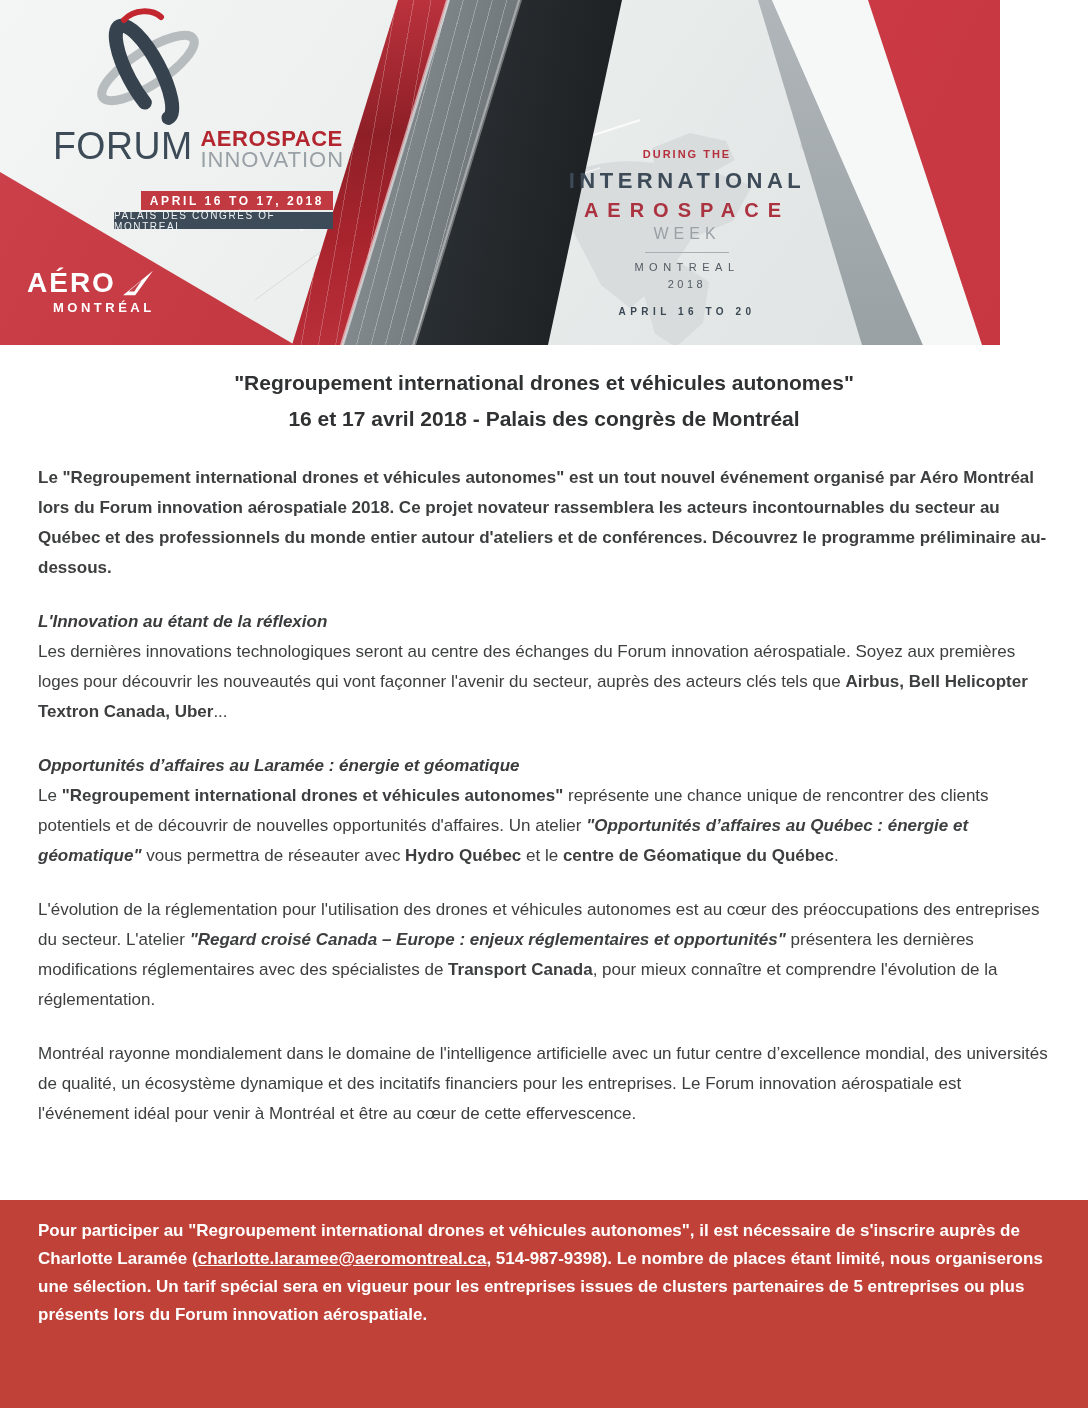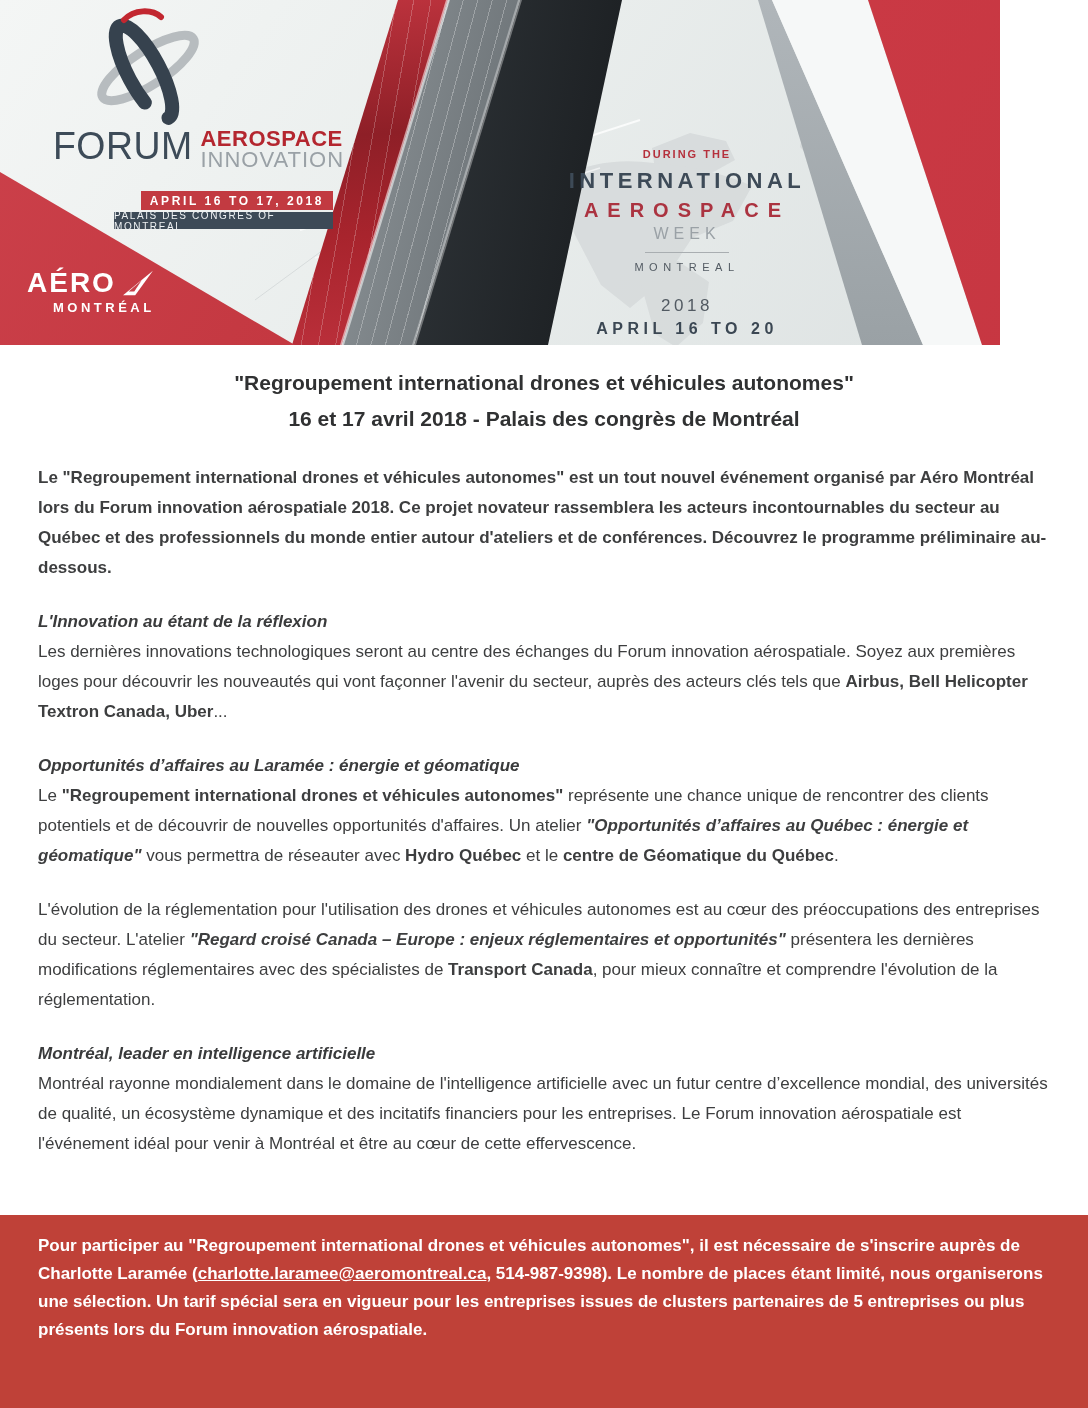--- a/index.html
+++ b/index.html
@@ -64,22 +64,22 @@
   .aero-plane { width:36px; height:28px; margin-left:4px; }
   .aero-city { font-size:13px; font-weight:bold; letter-spacing:3.5px; margin:2px 0 0 26px; }
 
   .week-block { left:557px; top:148px; width:260px; text-align:center; }
   .wk-during { font-size:11px; font-weight:bold; color:#b5303c; letter-spacing:2px; }
   .wk-intl   { font-size:22px; font-weight:bold; color:#3d4a57; letter-spacing:4.5px; margin-top:8px; white-space:nowrap; }
   .wk-aero   { font-size:20px; font-weight:bold; color:#ab3340; letter-spacing:9px; margin-top:5px; white-space:nowrap; }
   .wk-week   { font-size:16px; color:#9aa1a6; letter-spacing:5px; margin-top:3px; }
   .wk-rule   { width:84px; height:1px; background:#a9aeb1; margin:9px auto 8px auto; }
   .wk-city   { font-size:11px; color:#525a62; letter-spacing:5.5px; }
-  .wk-year   { font-size:17px; color:#525a62; letter-spacing:3.5px; margin-top:23px; }
-  .wk-dates  { font-size:16px; font-weight:bold; color:#3b4753; letter-spacing:4.5px; margin-top:4px; white-space:nowrap; }
+  .wk-year   { font-size:11px; color:#525a62; letter-spacing:3.5px; margin-top:5px; }
+  .wk-dates  { font-size:10px; font-weight:bold; color:#3b4753; letter-spacing:4.5px; margin-top:16px; white-space:nowrap; }
 
   
   .content { flex:1 1 auto; padding:20px 38px 0 38px; color:#3d3e3f; }
   .doc-title { text-align:center; font-size:21px; font-weight:bold; color:#303132; line-height:36px; }
   .intro { margin-top:26px; font-size:17px; line-height:30px; }
   .section { margin-top:24px; }
   .section h3 { font-size:17px; font-weight:bold; font-style:italic; color:#3a3b3c; line-height:30px; }
   .section p, .intro p { font-size:17px; line-height:30px; }
   .b { font-weight:bold; } .i { font-style:italic; } .u { text-decoration:underline; }
 
@@ -215,21 +215,20 @@
     <div class="section">
       <h3>Opportunités d’affaires au Laramée : énergie et géomatique</h3>
       <p><span>Le </span><span class="b">"Regroupement international drones et véhicules autonomes"</span><span> représente une chance unique de rencontrer des clients potentiels et de découvrir de nouvelles opportunités d'affaires. Un atelier </span><span class="b i">"Opportunités d’affaires au Québec : énergie et géomatique"</span><span> vous permettra de réseauter avec </span><span class="b">Hydro Québec</span><span> et le </span><span class="b">centre de Géomatique du Québec</span><span>.</span></p>
     </div>
 
     <div class="section">
       <p><span>L'évolution de la réglementation pour l'utilisation des drones et véhicules autonomes est au cœur des préoccupations des entreprises du secteur. L'atelier </span><span class="b i">"Regard croisé Canada – Europe : enjeux réglementaires et opportunités"</span><span> présentera les dernières modifications réglementaires avec des spécialistes de </span><span class="b">Transport Canada</span><span>, pour mieux connaître et comprendre l'évolution de la réglementation.</span></p>
     </div>
 
     <div class="section">
-      <h3>Montréal, leader en intelligence artificielle</h3>
       <p><span>Montréal rayonne mondialement dans le domaine de l'intelligence artificielle avec un futur centre d’excellence mondial, des universités de qualité, un écosystème dynamique et des incitatifs financiers pour les entreprises. Le Forum innovation aérospatiale est l'événement idéal pour venir à Montréal et être au cœur de cette effervescence.</span></p>
     </div>
   </div>
 
   <div class="footer">
     <p><span class="b">Pour participer au "Regroupement international drones et véhicules autonomes", il est nécessaire de s'inscrire auprès de Charlotte Laramée (</span><span class="b u">charlotte.laramee@aeromontreal.ca</span><span class="b">, 514-987-9398). Le nombre de places étant limité, nous organiserons une sélection. Un tarif spécial sera en vigueur pour les entreprises issues de clusters partenaires de 5 entreprises ou plus présents lors du Forum innovation aérospatiale.</span></p>
   </div>
 
 </div>
 

